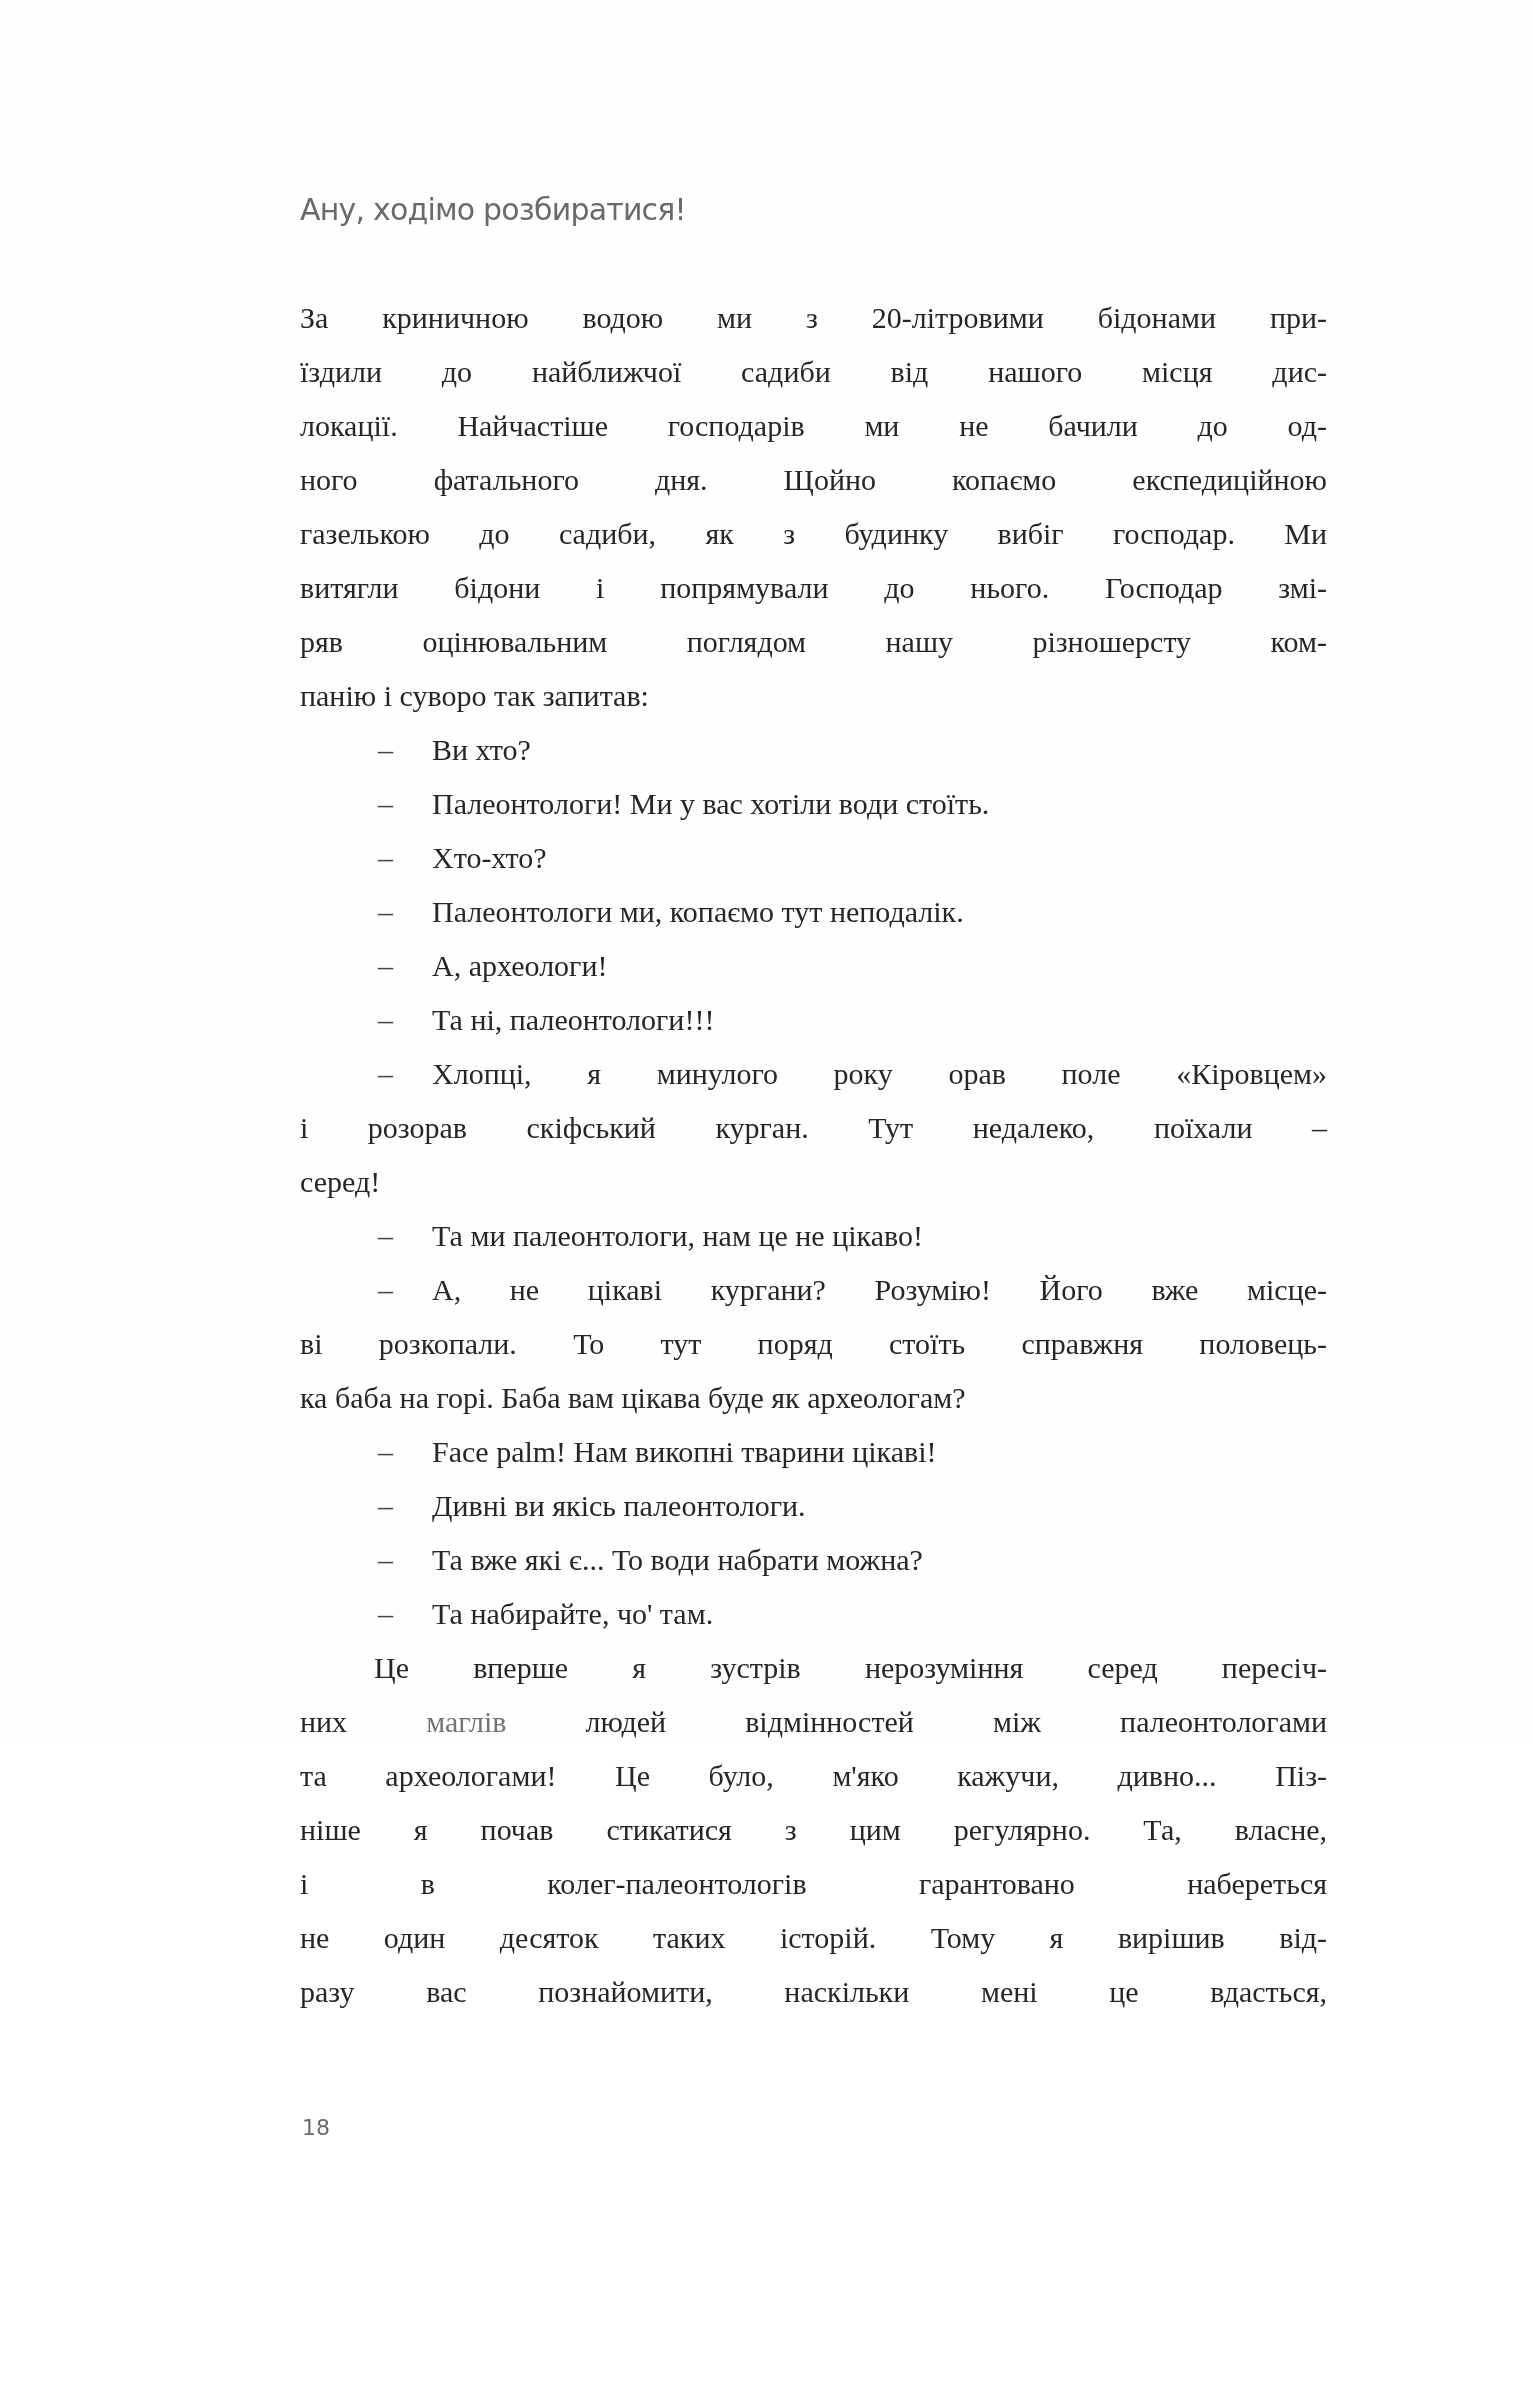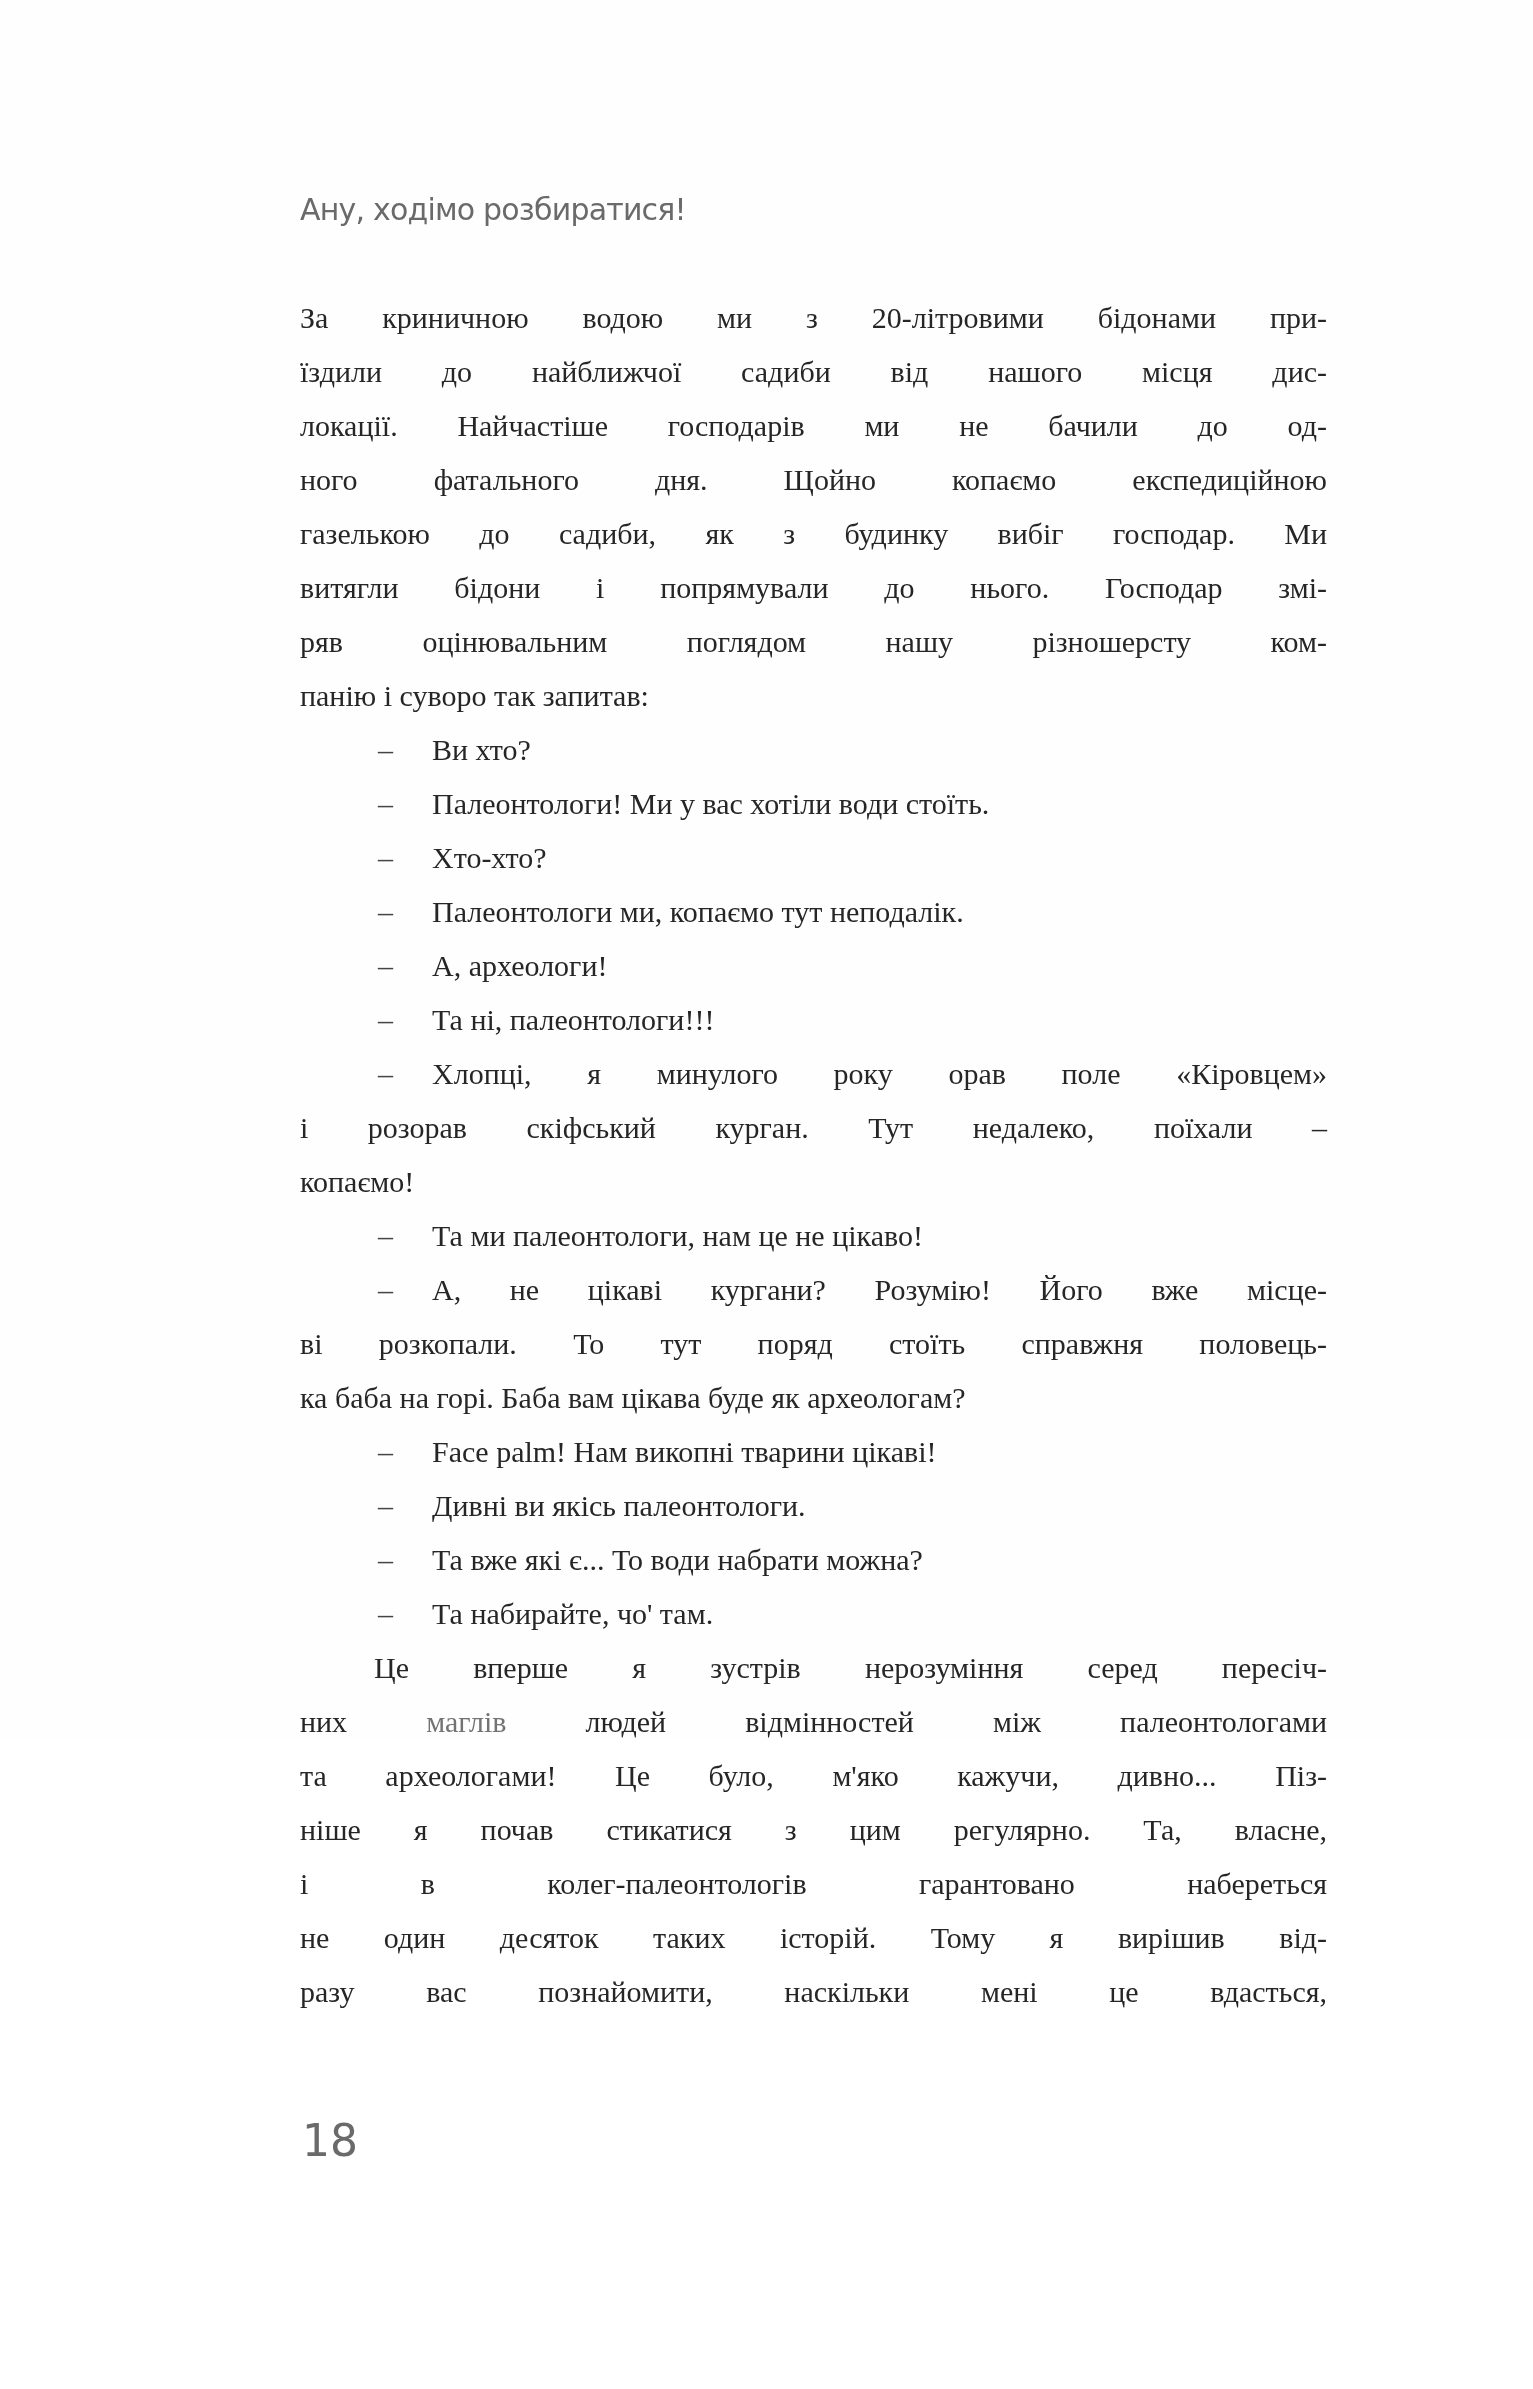--- a/index.html
+++ b/index.html
@@ -21,21 +21,21 @@
     .justify .txt { display: block; width: 100%; }
     .indent-para { padding-left: 74px; }
     .dash {
       position: absolute; left: 78px; top: 0; color: #444;
     }
     .dialog .txt { margin-left: 132px; }
     .dialog.justify .txt { width: calc(100% - 132px); }
     .muted { color: #737373; }
     .page-number {
       position: absolute; left: 302px; top: 2115px;
-      font-family: "DejaVu Sans", sans-serif; font-size: 44px; color: #6a6a6a;
+      font-family: "DejaVu Sans", sans-serif; font-size: 22px; color: #6a6a6a;
     }
   </style>
 </head>
 <body>
 
 <div class="page">
 
   <div class="running-head">Ану, ходімо розбиратися!</div>
 
   <div class="body-text">
@@ -69,21 +69,21 @@
     <div class="line dialog"><span class="dash">–</span><span class="txt">Палеонтологи ми, копаємо тут неподалік.</span></div>
     <div class="line dialog"><span class="dash">–</span><span class="txt">А, археологи!</span></div>
     <div class="line dialog"><span class="dash">–</span><span class="txt">Та ні, палеонтологи!!!</span></div>
     <div class="line dialog justify">
         <span class="dash">–</span>
         <span class="txt" style="white-space: normal;">Хлопці, я минулого року орав поле «Кіровцем»</span>
       </div>
     <div class="line justify">
         <span class="txt" style="white-space: normal;">і розорав скіфський курган. Тут недалеко, поїхали –</span>
       </div>
-    <div class="line"><span class="txt">копаємо!</span></div>
+    <div class="line"><span class="txt">серед!</span></div>
     <div class="line dialog"><span class="dash">–</span><span class="txt">Та ми палеонтологи, нам це не цікаво!</span></div>
     <div class="line dialog justify">
         <span class="dash">–</span>
         <span class="txt" style="white-space: normal;">А, не цікаві кургани? Розумію! Його вже місце-</span>
       </div>
     <div class="line justify">
         <span class="txt" style="white-space: normal;">ві розкопали. То тут поряд стоїть справжня половець-</span>
       </div>
     <div class="line"><span class="txt">ка баба на горі. Баба вам цікава буде як археологам?</span></div>
     <div class="line dialog"><span class="dash">–</span><span class="txt">Face palm! Нам викопні тварини цікаві!</span></div>

